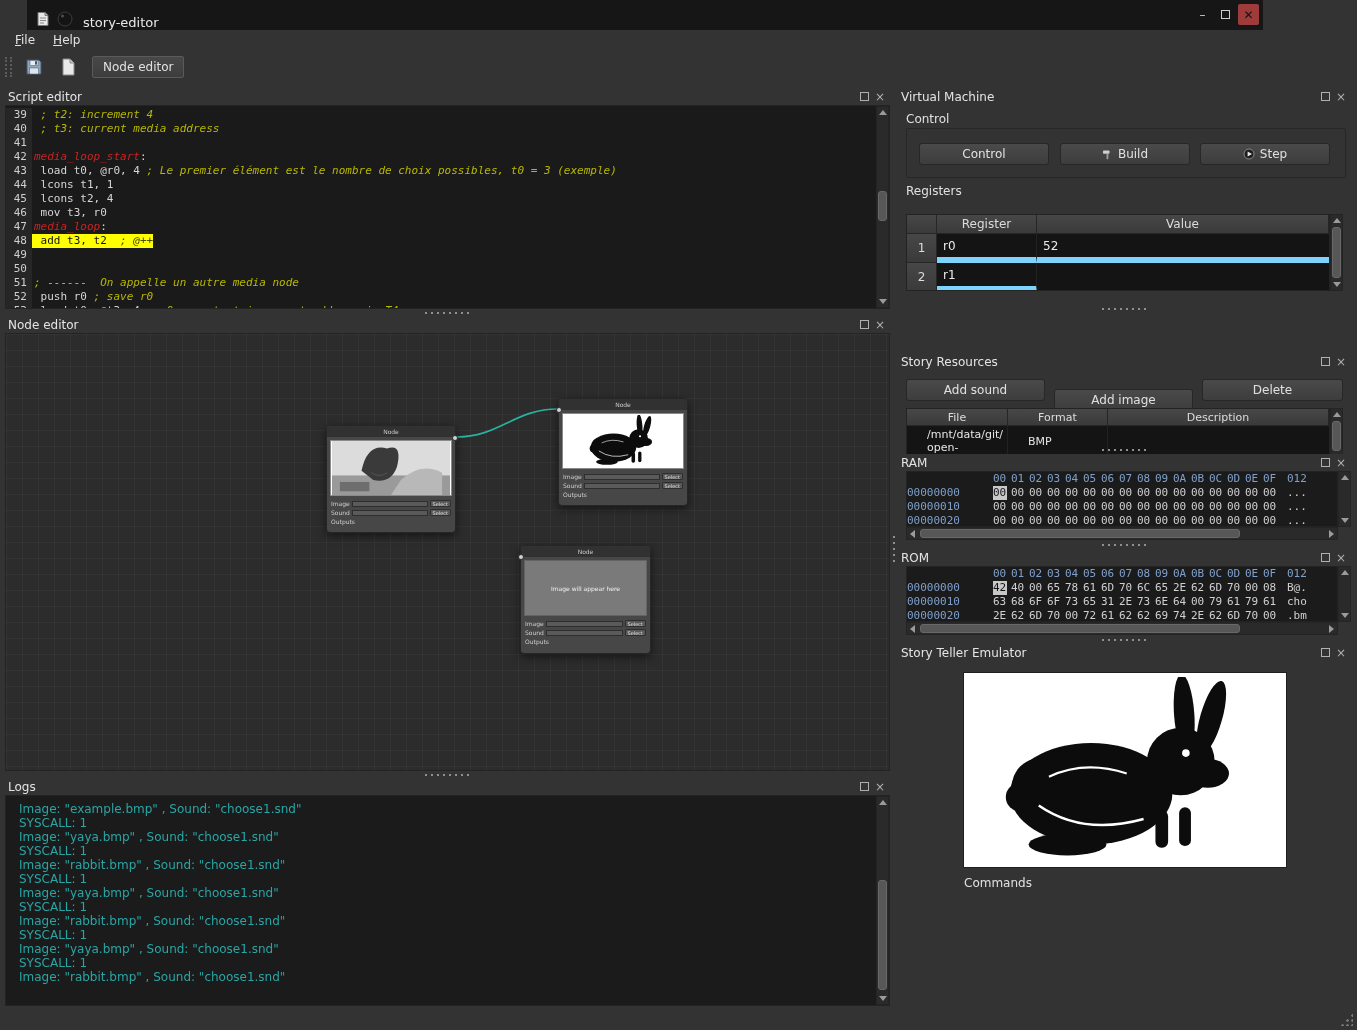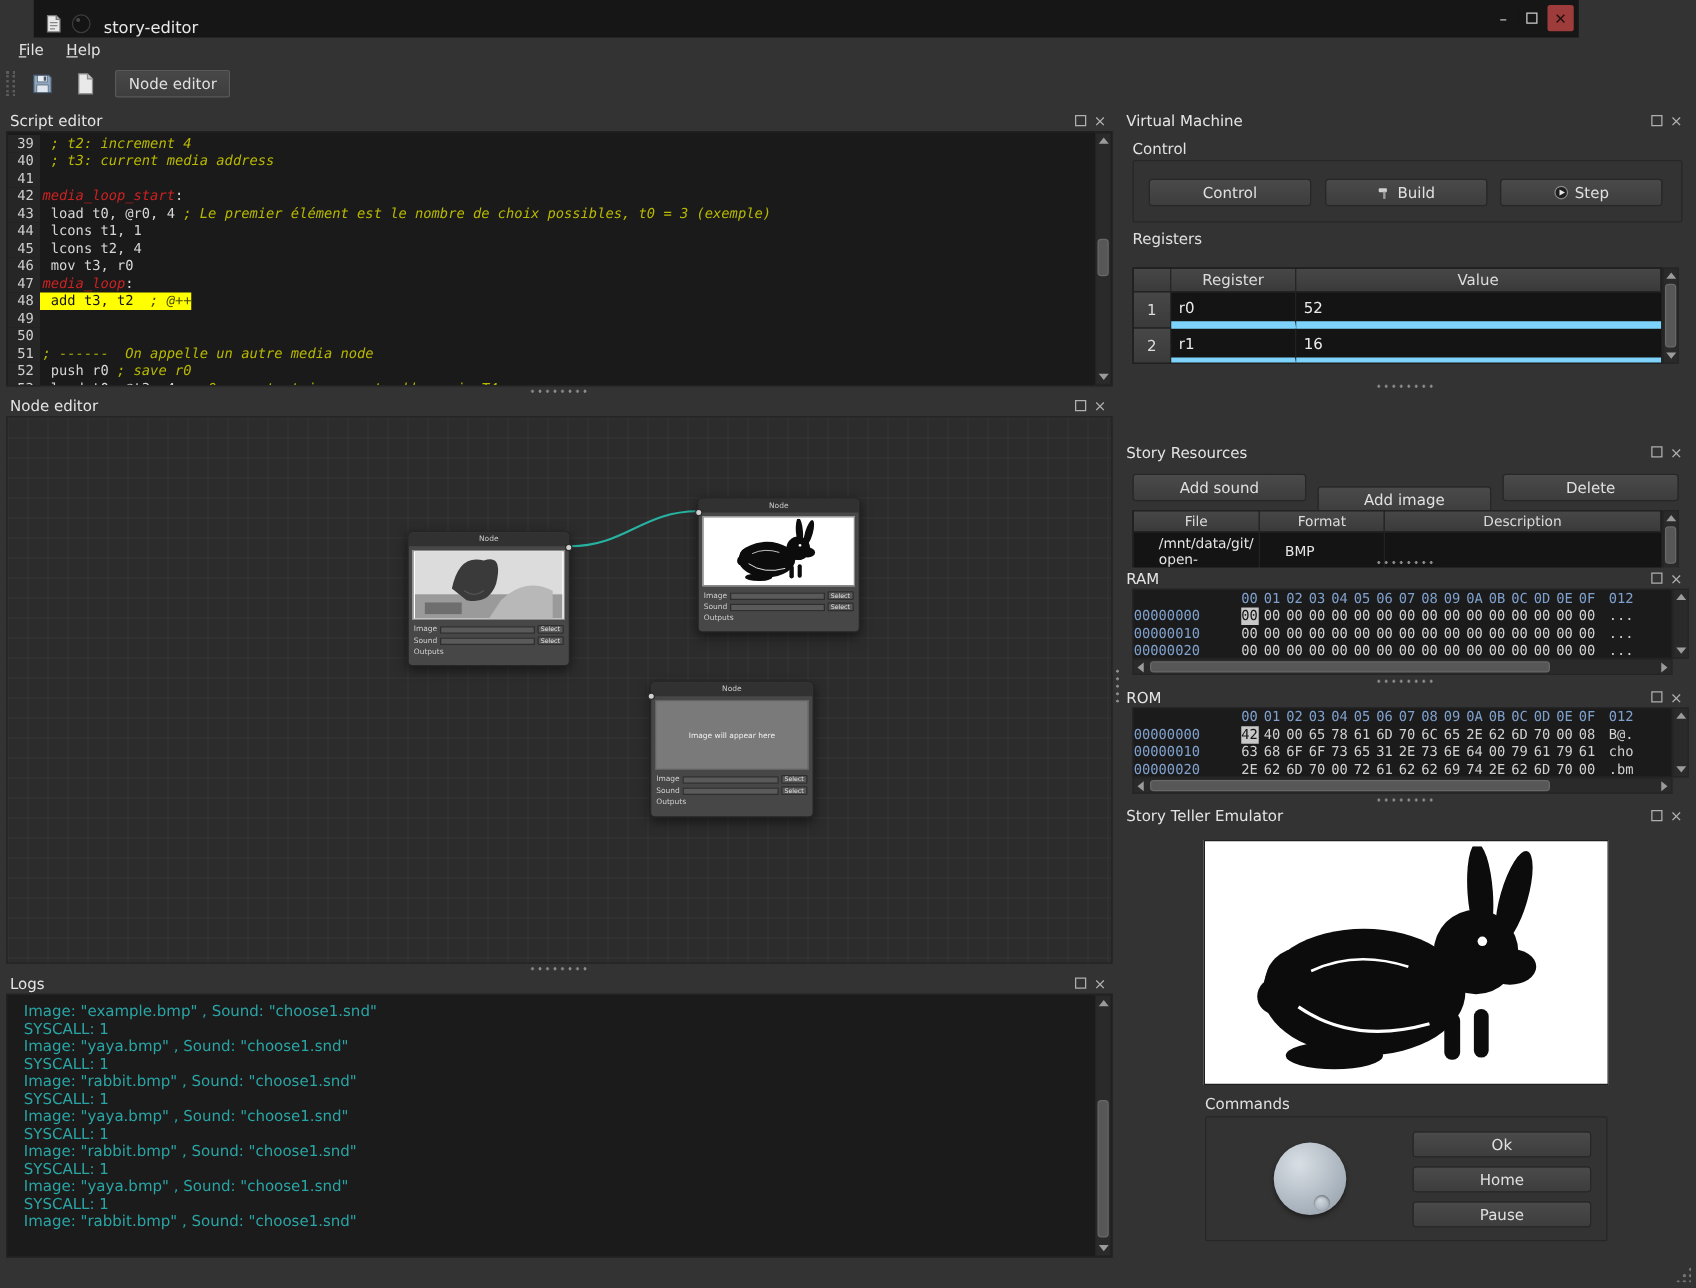--- a/index.html
+++ b/index.html
@@ -378,21 +378,20 @@
     </div>
     <div>
         <div class="qt-row">
           <div class="qt-vh">1</div>
           <div class="qt-cell qt-reg">r0</div>
           <div class="qt-cell qt-val">52</div>
         </div>
         <div class="qt-row">
           <div class="qt-vh">2</div>
           <div class="qt-cell qt-reg">r1</div>
-          <div class="qt-cell qt-val">16</div>
         </div>
       </div>
   </div>
   <div class="sb-v" style="left:433px;top:126px;height:77px;">
     <span class="sb-end" style="top:0;left:0;">
         <span class="tri-up"></span>
       </span>
     <div class="sb-thumb" style="top:12px;bottom:12px;"></div>
     <span class="sb-end" style="bottom:0;left:0;">
         <span class="tri-down"></span>
@@ -526,34 +525,20 @@
         <span class="d-float"></span>
         <span class="d-close">×</span>
       </span>
   </div>
   <div class="emu-screen" style="left:66px;top:28px;width:324px;height:196px;">
     <svg viewBox="0 0 320 220" width="300" height="186" preserveAspectRatio="xMidYMid meet">
         <use href="#rabbit-shape"></use>
       </svg>
   </div>
   <span class="glabel" style="left:67px;top:232px;">Commands</span>
-  <div class="gbox" style="left:67px;top:249px;width:322px;height:100px;">
-    <div class="knob" style="left:54px;top:20px;">
-      <span class="knob-dot"></span>
-    </div>
-    <span class="btn" style="left:165px;top:11px;width:143px;height:21px;">
-        <span>Ok</span>
-      </span>
-    <span class="btn" style="left:165px;top:39px;width:143px;height:21px;">
-        <span>Home</span>
-      </span>
-    <span class="btn" style="left:165px;top:67px;width:143px;height:21px;">
-        <span>Pause</span>
-      </span>
-  </div>
 </div>
 
 <div class="h-handle" style="left:423px;top:311px;"></div>
 <div class="h-handle" style="left:423px;top:773px;"></div>
 <div class="h-handle" style="left:1100px;top:307px;"></div>
 <div class="h-handle" style="left:1100px;top:448px;"></div>
 <div class="h-handle" style="left:1100px;top:543px;"></div>
 <div class="h-handle" style="left:1100px;top:638px;"></div>
 <div class="v-handle" style="left:892px;top:534px;"></div>
 <div class="grip"></div>

